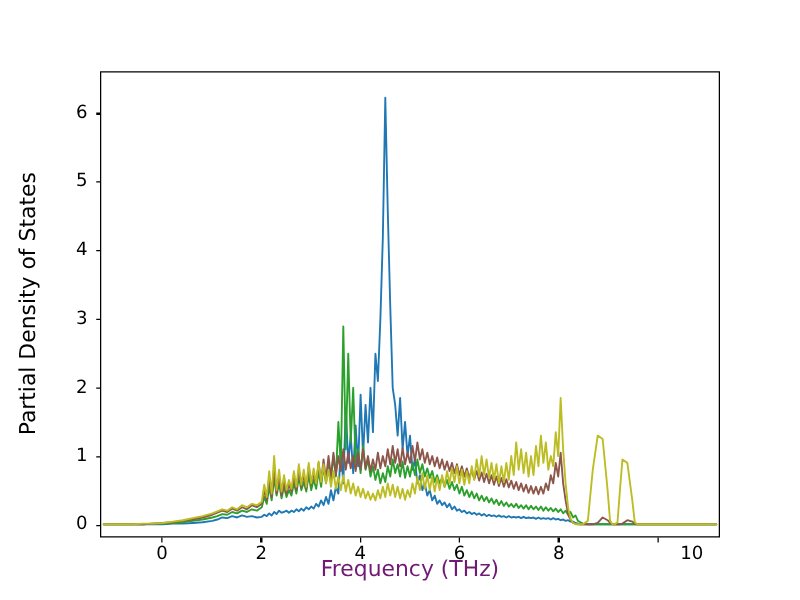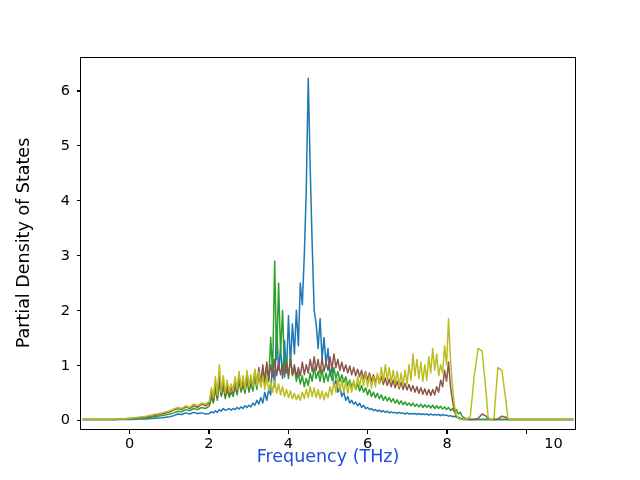--- a/index.html
+++ b/index.html
@@ -36,21 +36,21 @@
     position:absolute;left:70px;
     font-size:14.5px;color:#000000;
     transform:translate(-100%,-50%);
     white-space:nowrap;line-height:1.1;
   }
 
   
   #xlabel{
     position:absolute;left:328px;top:456px;
     transform:translate(-50%,-50%);
-    font-size:17.5px;color:#1d4ed8;white-space:nowrap;
+    font-size:17.5px;color:#701a75;white-space:nowrap;
   }
   #ylabel{
     position:absolute;left:23px;top:243px;
     transform:translate(-50%,-50%) rotate(-90deg);
     transform-origin:center center;
     font-size:17.5px;color:#000000;white-space:nowrap;
   }
 </style>
 </head>
 <body>

